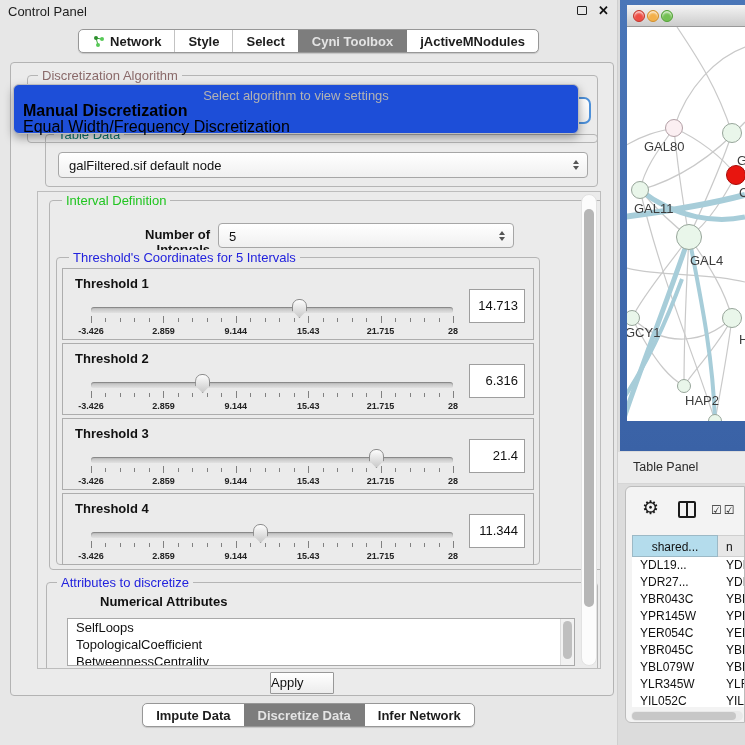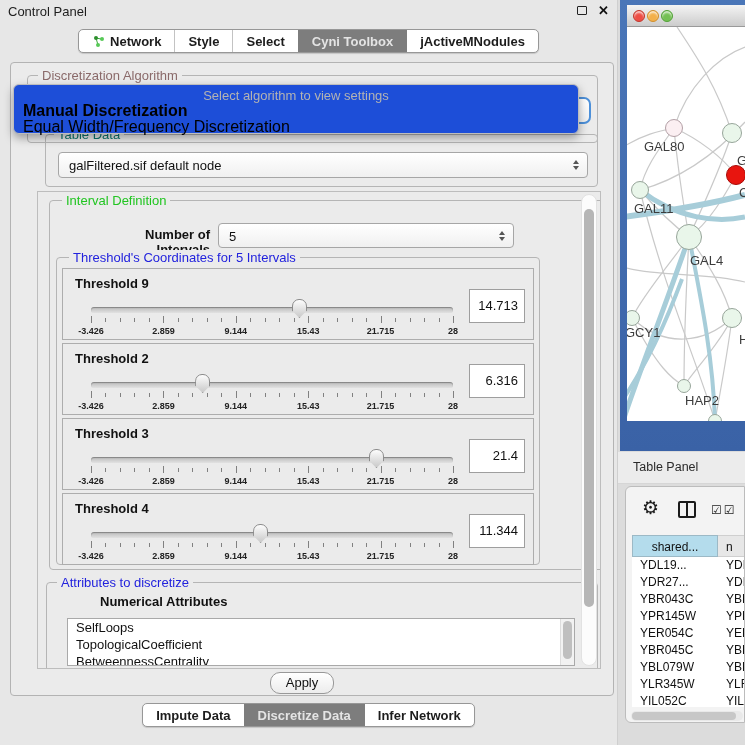--- a/index.html
+++ b/index.html
@@ -101,21 +101,21 @@
   .attrs-list { position:absolute; left:20px; top:35px; width:508px; height:48px;
     background:#fff; border:1px solid #a9a9a9; overflow:hidden; }
   .attr-item { height:17px; line-height:17px; font-size:13px; color:#111; padding-left:8px; }
   .lscroll { position:absolute; right:0; top:0; bottom:0; width:14px;
     background:#f2f2f2; border-left:1px solid #ddd; }
   .lthumb { position:absolute; left:2px; top:2px; width:9px; height:38px;
     background:#bfbfbf; border-radius:5px; }
 
   #apply-btn { position:absolute; left:269px; top:671px; width:64px; height:22px;
     background:linear-gradient(#ffffff,#ececec); border:1px solid #989898;
-    border-radius:10px; font-size:13px; color:#111; text-align:center; line-height:20px; }
+    border-radius:1px; font-size:13px; color:#111; text-align:left; line-height:20px; }
 
   
   #right-region { position:absolute; left:618px; top:0; width:127px; height:745px;
     background:#dcdcdc; }
   #net-window { position:absolute; left:2px; top:0; width:125px; height:451px;
     background:linear-gradient(#4a76b8,#3a62a6); }
   #net-titlebar { position:absolute; left:7px; top:5px; right:0; height:22px;
     background:linear-gradient(#f4f4f4,#cccccc); border-bottom:1px solid #9a9a9a; }
   .light { position:absolute; top:5px; width:12px; height:12px; border-radius:50%;
     box-shadow:inset 0 2px 2px rgba(255,255,255,.7); }
@@ -220,21 +220,21 @@
           <span class="cval">5</span>
           <span class="spin">
               <i class="up"></i>
               <i class="down"></i>
             </span>
         </div>
         <div class="grp" id="thresh-group">
           <span class="grp-title">Threshold's Coordinates for 5 Intervals</span>
 
           <div class="thresh-panel" style="top:10px">
-            <div class="t-label">Threshold 9</div>
+            <div class="t-label">Threshold 1</div>
             <div class="slider">
               <div class="track"></div>
               <div class="thumb" style="left: calc(57.72% - 8px);"></div>
               <div class="ticks">
                   <span class="tick major" style="left: 0%;"></span>
                   <span class="tick" style="left: 4%;"></span>
                   <span class="tick" style="left: 8%;"></span>
                   <span class="tick" style="left: 12%;"></span>
                   <span class="tick" style="left: 16%;"></span>
                   <span class="tick major" style="left: 20%;"></span>

